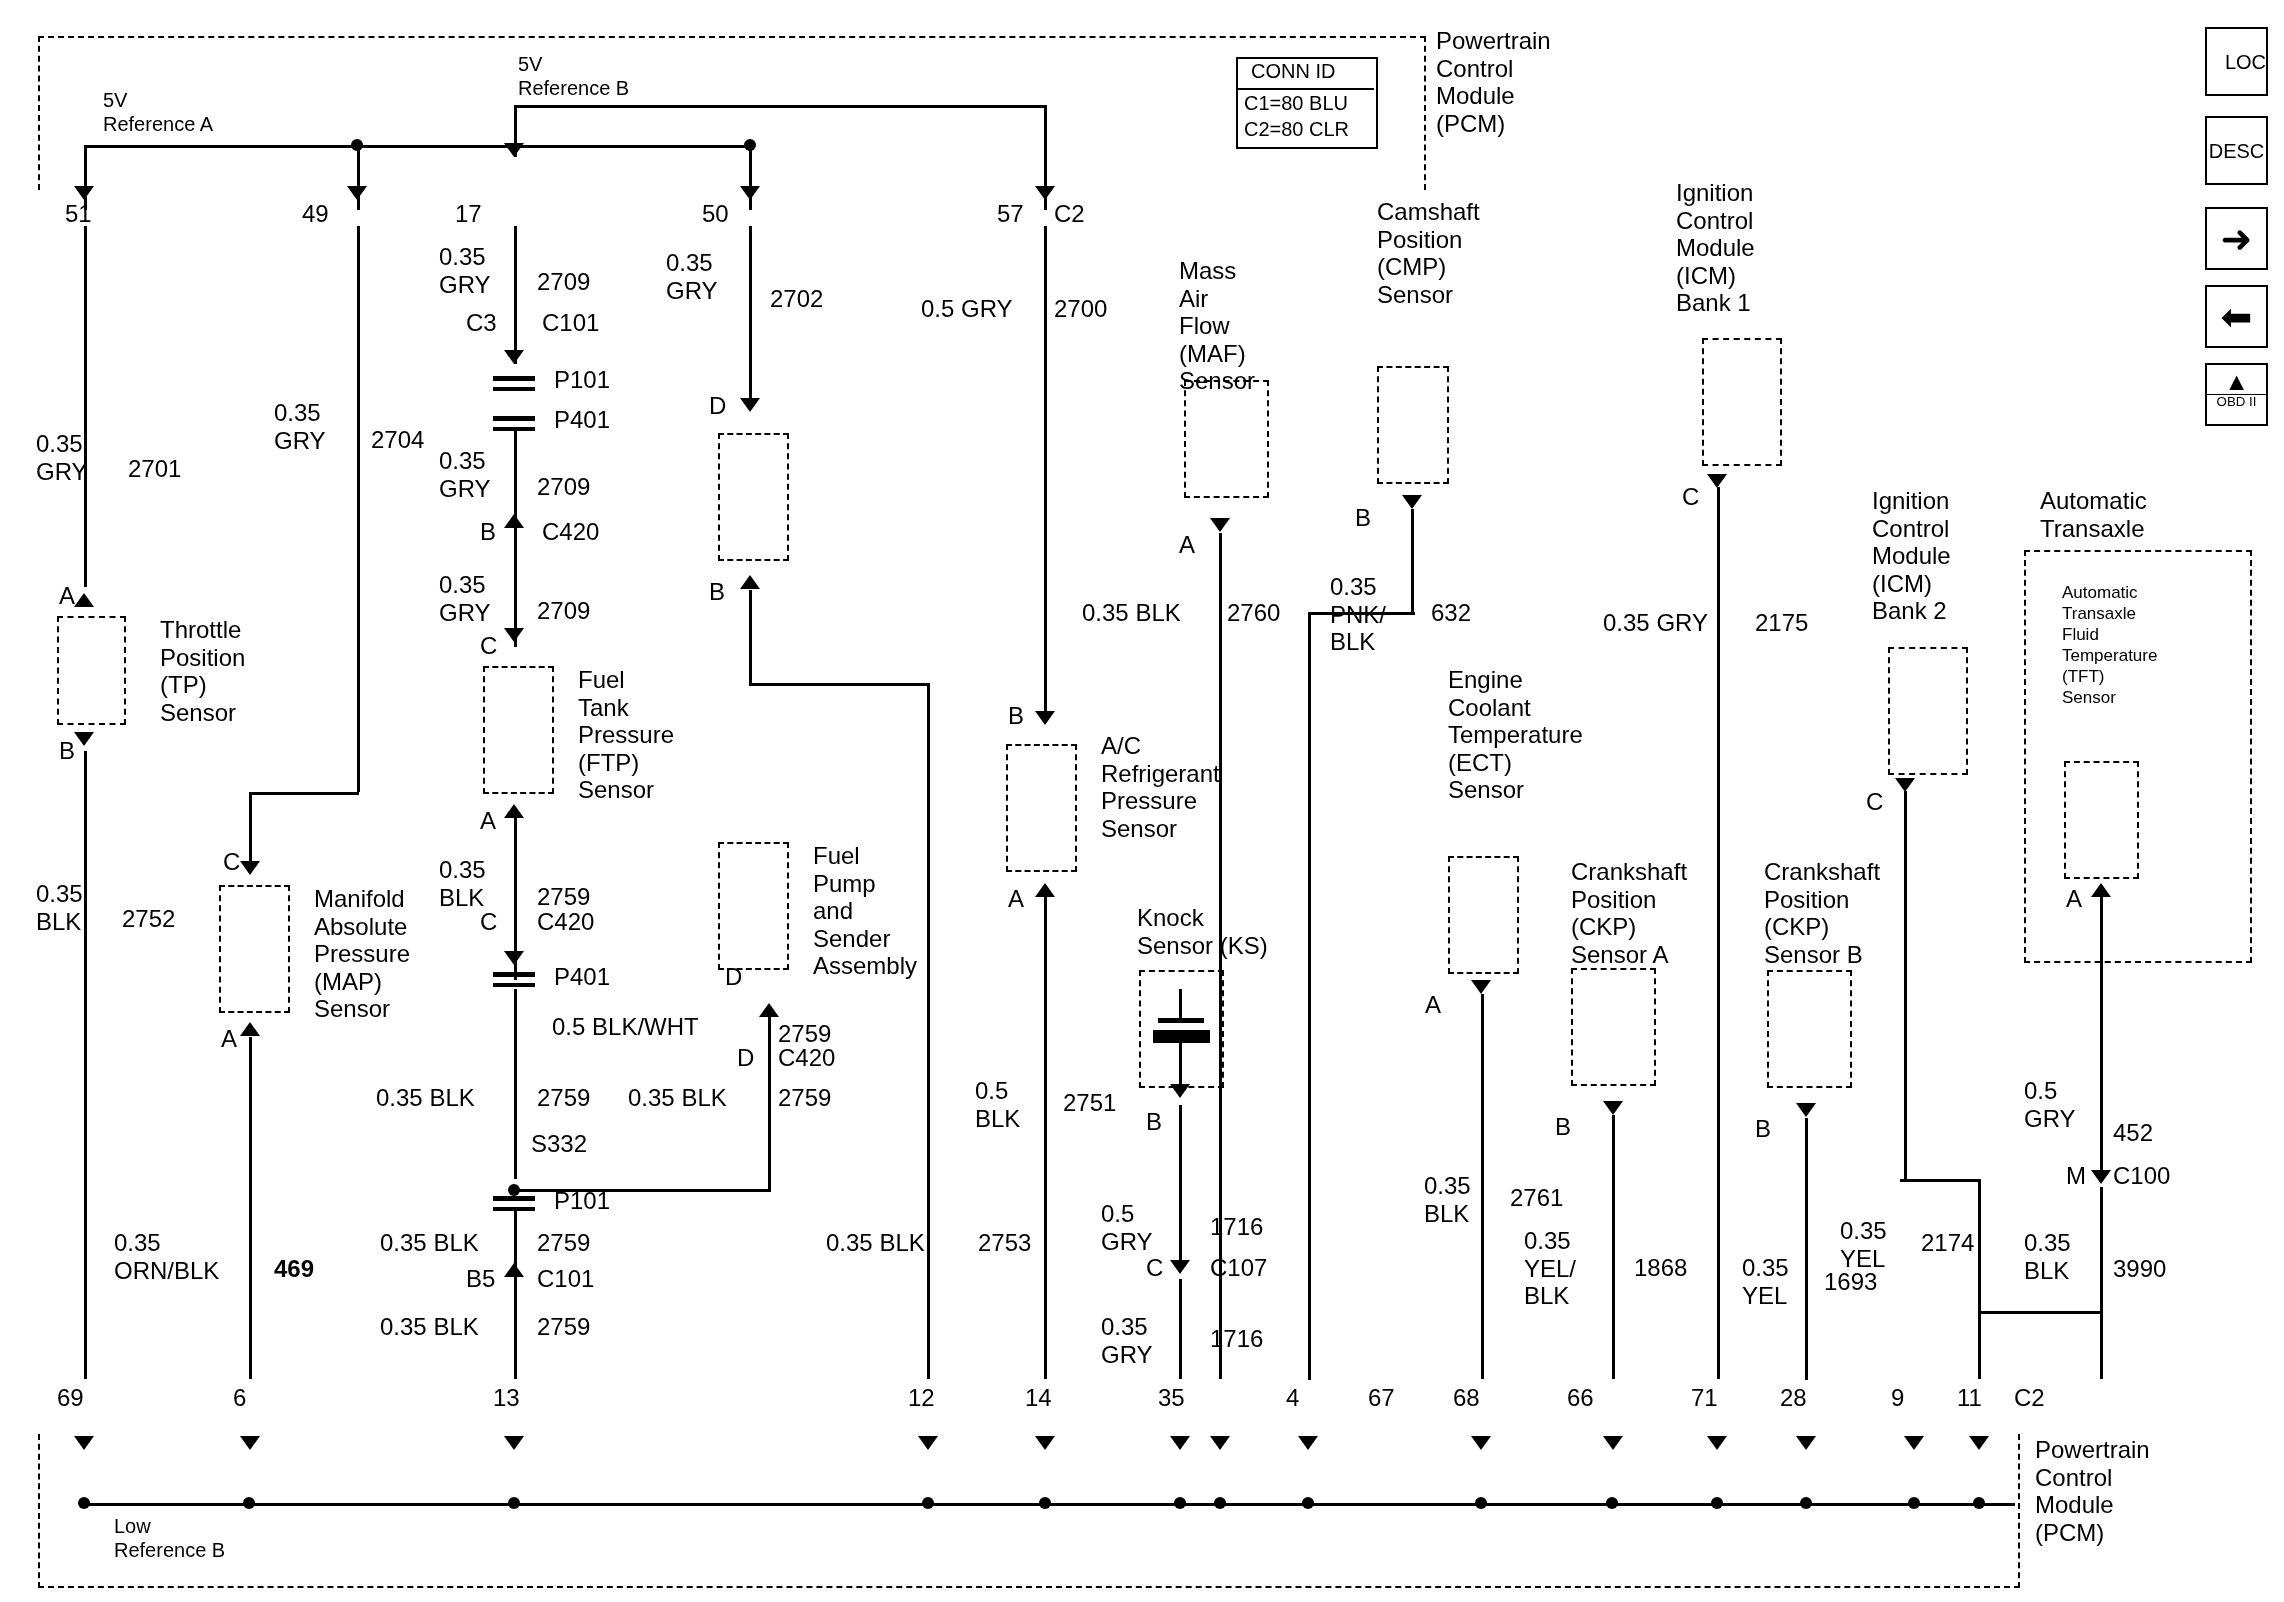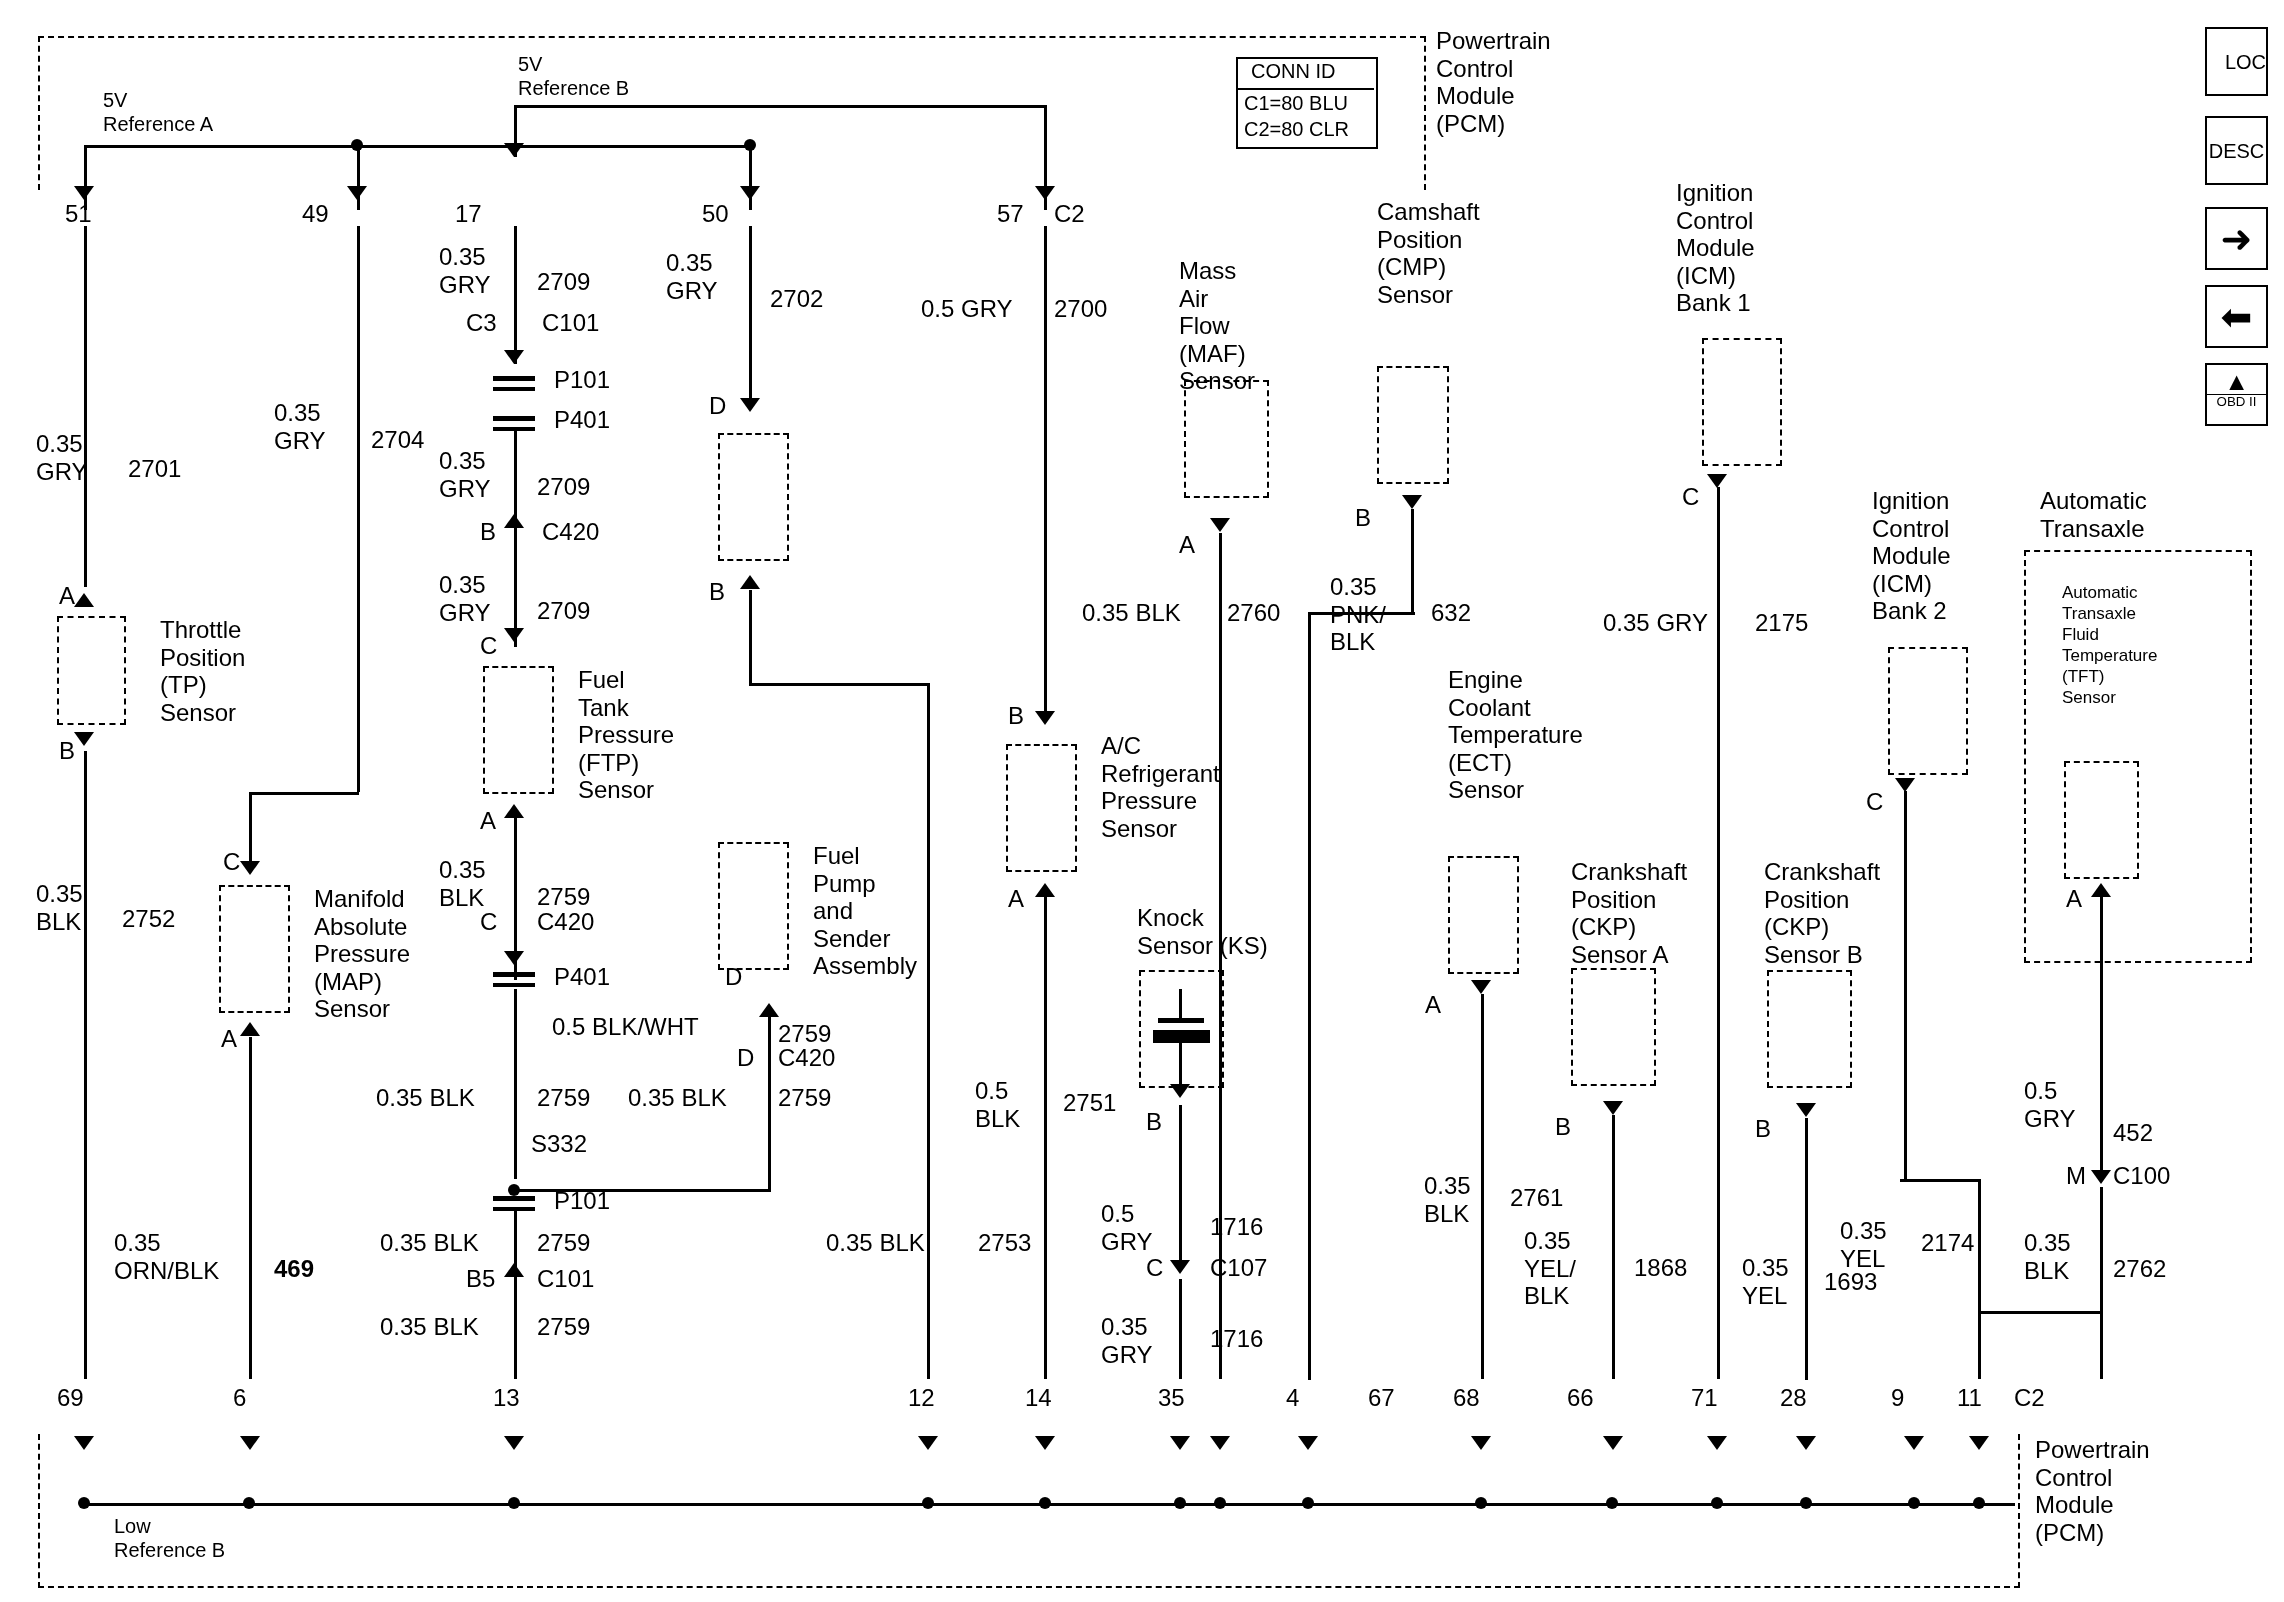--- a/index.html
+++ b/index.html
@@ -358,21 +358,21 @@
   <div class="vline" style="left:2100px;top:894px;height:276px;"></div>
   <div class="lbl" style="left:2024px;top:1077px;">0.5
 GRY</div>
   <div class="lbl" style="left:2113px;top:1119px;">452</div>
   <div class="lbl" style="left:2066px;top:1162px;">M</div>
   <div class="lbl" style="left:2113px;top:1162px;">C100</div>
   <div class="arrow-d" style="left:2091px;top:1170px;"></div>
   <div class="vline" style="left:2100px;top:1187px;height:192px;"></div>
   <div class="lbl" style="left:2024px;top:1229px;">0.35
 BLK</div>
-  <div class="lbl" style="left:2113px;top:1255px;">2762</div>
+  <div class="lbl" style="left:2113px;top:1255px;">3990</div>
 
   <div class="dashbox" style="left:38px;top:1434px;width:1978px;height:152px;border-top:none;"></div>
   <div class="lbl" style="left:2035px;top:1436px;">Powertrain
 Control
 Module
 (PCM)</div>
   <div class="hline" style="left:84px;top:1503px;width:1931px;"></div>
   <div class="lbl sm" style="left:114px;top:1514px;">Low
 Reference B</div>
 

